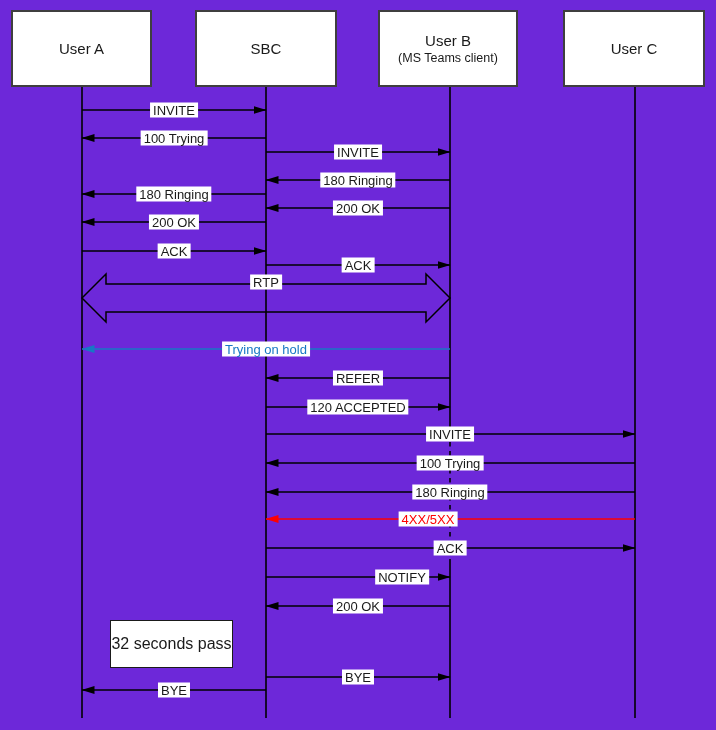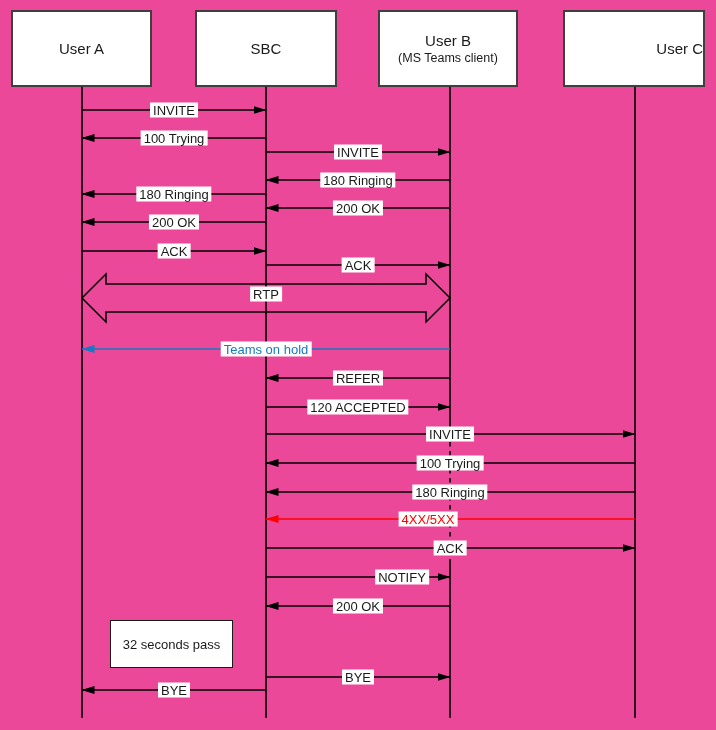--- a/index.html
+++ b/index.html
@@ -1,20 +1,20 @@
 <!DOCTYPE html>
 <html><head>
 <meta charset="utf-8">
 <style>
   html, body { margin: 0; padding: 0; background: #ffffff; }
   .stage {
     position: relative;
     width: 716px;
     height: 730px;
-    background: #ec4899;
+    background: #6d28d9;
     font-family: "Liberation Sans", "DejaVu Sans", sans-serif;
     overflow: hidden;
   }
   .stage svg { position: absolute; left: 0; top: 0; z-index: 1; }
   .actor {
     position: absolute;
     top: 10px;
     height: 77px;
     background: #ffffff;
     border: 2px solid #3f3f3f;
@@ -45,21 +45,21 @@
     left: 110px;
     top: 620px;
     width: 123px;
     height: 48px;
     box-sizing: border-box;
     border: 1.5px solid #1a1a1a;
     background: #ffffff;
     display: flex;
     align-items: center;
     justify-content: center;
-    font-size: 13px;
+    font-size: 16px;
     color: #1a1a1a;
     z-index: 2;
   }
 </style>
 </head>
 <body>
 
 <div class="stage">
 
   <svg width="716" height="730" viewBox="0 0 716 730">
@@ -114,35 +114,35 @@
   <div class="actor" style="left:11px; width:141px;">
     <div class="actor-label">User A</div>
   </div>
   <div class="actor" style="left:195px; width:142px;">
     <div class="actor-label">SBC</div>
   </div>
   <div class="actor" style="left:378px; width:140px;">
     <div class="actor-label">User B</div>
     <div class="actor-sublabel">(MS Teams client)</div>
   </div>
-  <div class="actor" style="left:563px; width:142px;align-items:flex-end;">
+  <div class="actor" style="left:563px; width:142px;">
     <div class="actor-label">User C</div>
   </div>
 
   <div class="msg" style="left:174px; top:110px;">INVITE</div>
   <div class="msg" style="left:174px; top:138px;">100 Trying</div>
   <div class="msg" style="left:358px; top:152px;">INVITE</div>
   <div class="msg" style="left:358px; top:180px;">180 Ringing</div>
   <div class="msg" style="left:174px; top:194px;">180 Ringing</div>
   <div class="msg" style="left:358px; top:208px;">200 OK</div>
   <div class="msg" style="left:174px; top:222px;">200 OK</div>
   <div class="msg" style="left:174px; top:251px;">ACK</div>
   <div class="msg" style="left:358px; top:265px;">ACK</div>
-  <div class="msg" style="left:266px; top:294px;">RTP</div>
-  <div class="msg" style="left: 266px; top: 349px; color: rgb(23, 120, 196);">Teams on hold</div>
+  <div class="msg" style="left:266px; top:282px;">RTP</div>
+  <div class="msg" style="left: 266px; top: 349px; color: rgb(23, 120, 196);">Trying on hold</div>
   <div class="msg" style="left:358px; top:378px;">REFER</div>
   <div class="msg" style="left:358px; top:407px;">120 ACCEPTED</div>
   <div class="msg" style="left:450px; top:434px;">INVITE</div>
   <div class="msg" style="left:450px; top:463px;">100 Trying</div>
   <div class="msg" style="left:450px; top:492px;">180 Ringing</div>
   <div class="msg" style="left: 428px; top: 519px; color: rgb(255, 0, 0);">4XX/5XX</div>
   <div class="msg" style="left:450px; top:548px;">ACK</div>
   <div class="msg" style="left:358px; top:577px;margin-left:44px;">NOTIFY</div>
   <div class="msg" style="left:358px; top:606px;">200 OK</div>
   <div class="msg" style="left:358px; top:677px;">BYE</div>

